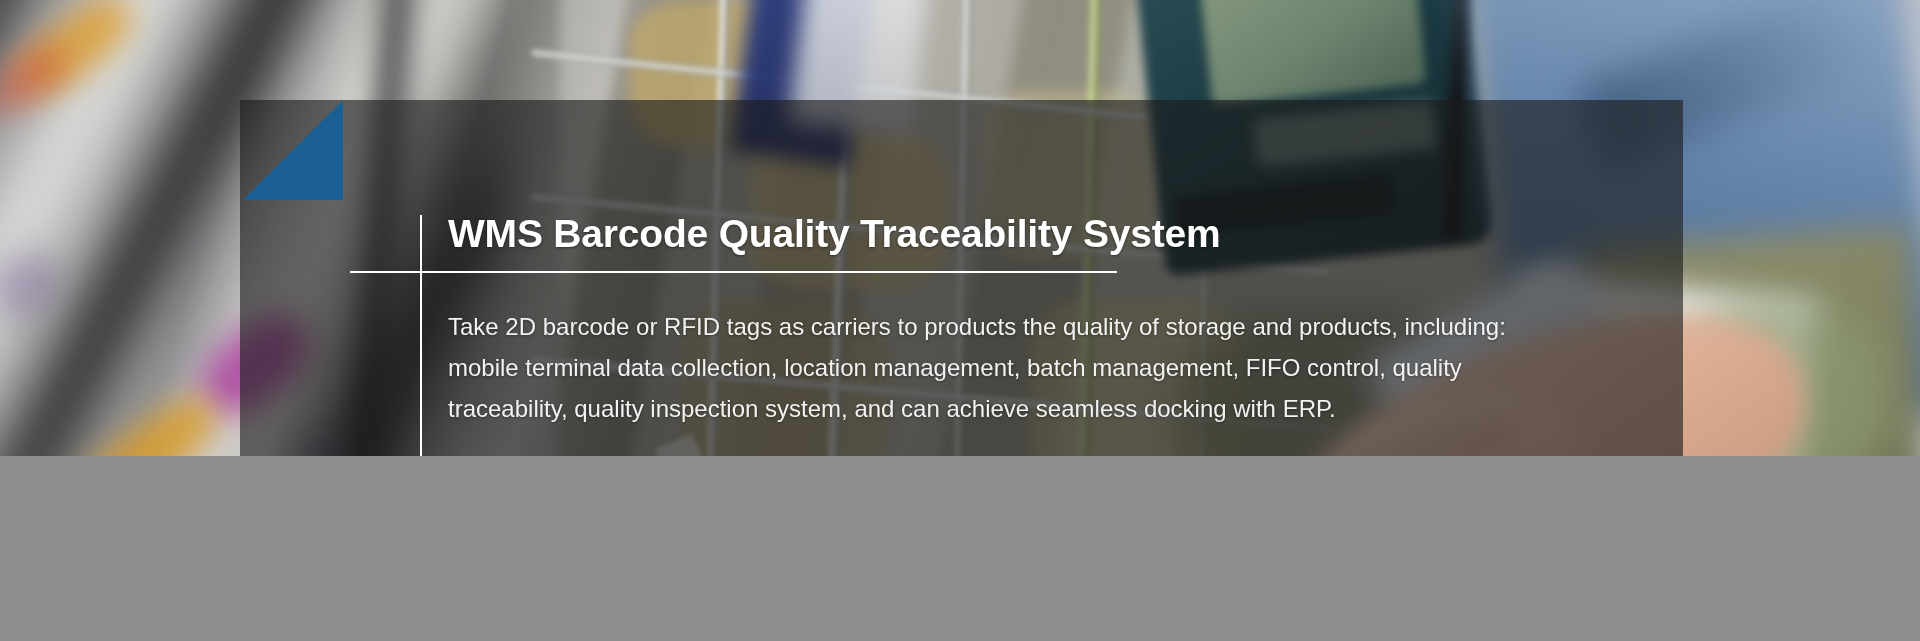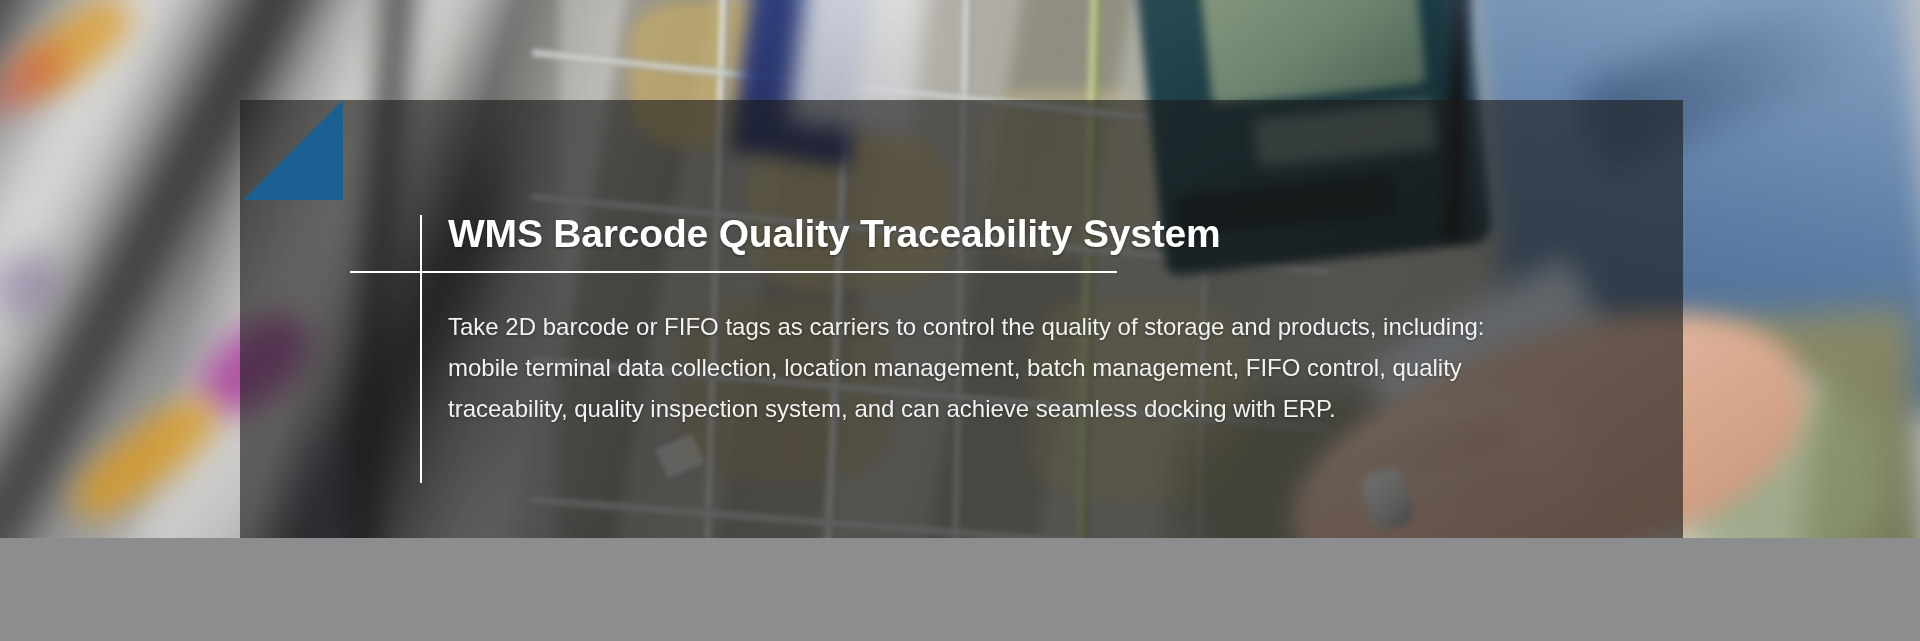--- a/index.html
+++ b/index.html
@@ -7,21 +7,21 @@
 
   html,body{
     width:1920px; height:641px;
     background:#8b8d8f;
     font-family:"Liberation Sans", sans-serif;
     overflow:hidden;
   }
 
   #banner{
     position:relative;
-    width:1920px; height:538px;
+    width:1920px; height:456px;
     overflow:hidden;
     background:#9a9c9c;
   }
 
   
   .photo{ position:absolute; inset:0; overflow:hidden; }
 
   
   .photo-base{
     position:absolute; inset:0;
@@ -338,16 +338,16 @@
 
   <svg class="triangle" viewBox="0 0 100 100" preserveAspectRatio="none">
     <polygon points="100,0 100,100 0,100" fill="#1b6093"></polygon>
   </svg>
 
   <div class="v-rule"></div>
   <div class="h-rule"></div>
 
   <div class="content">
     <div class="title">WMS Barcode Quality Traceability System</div>
-    <div class="body-copy">Take 2D barcode or FIFO tags as carriers to control the quality of storage and products, including: mobile terminal data collection, location management, batch management, FIFO control, quality traceability, quality inspection system, and can achieve seamless docking with ERP.</div>
+    <div class="body-copy">Take 2D barcode or RFID tags as carriers to products the quality of storage and products, including: mobile terminal data collection, location management, batch management, FIFO control, quality traceability, quality inspection system, and can achieve seamless docking with ERP.</div>
   </div>
 
 </div>
 
 </body></html>

